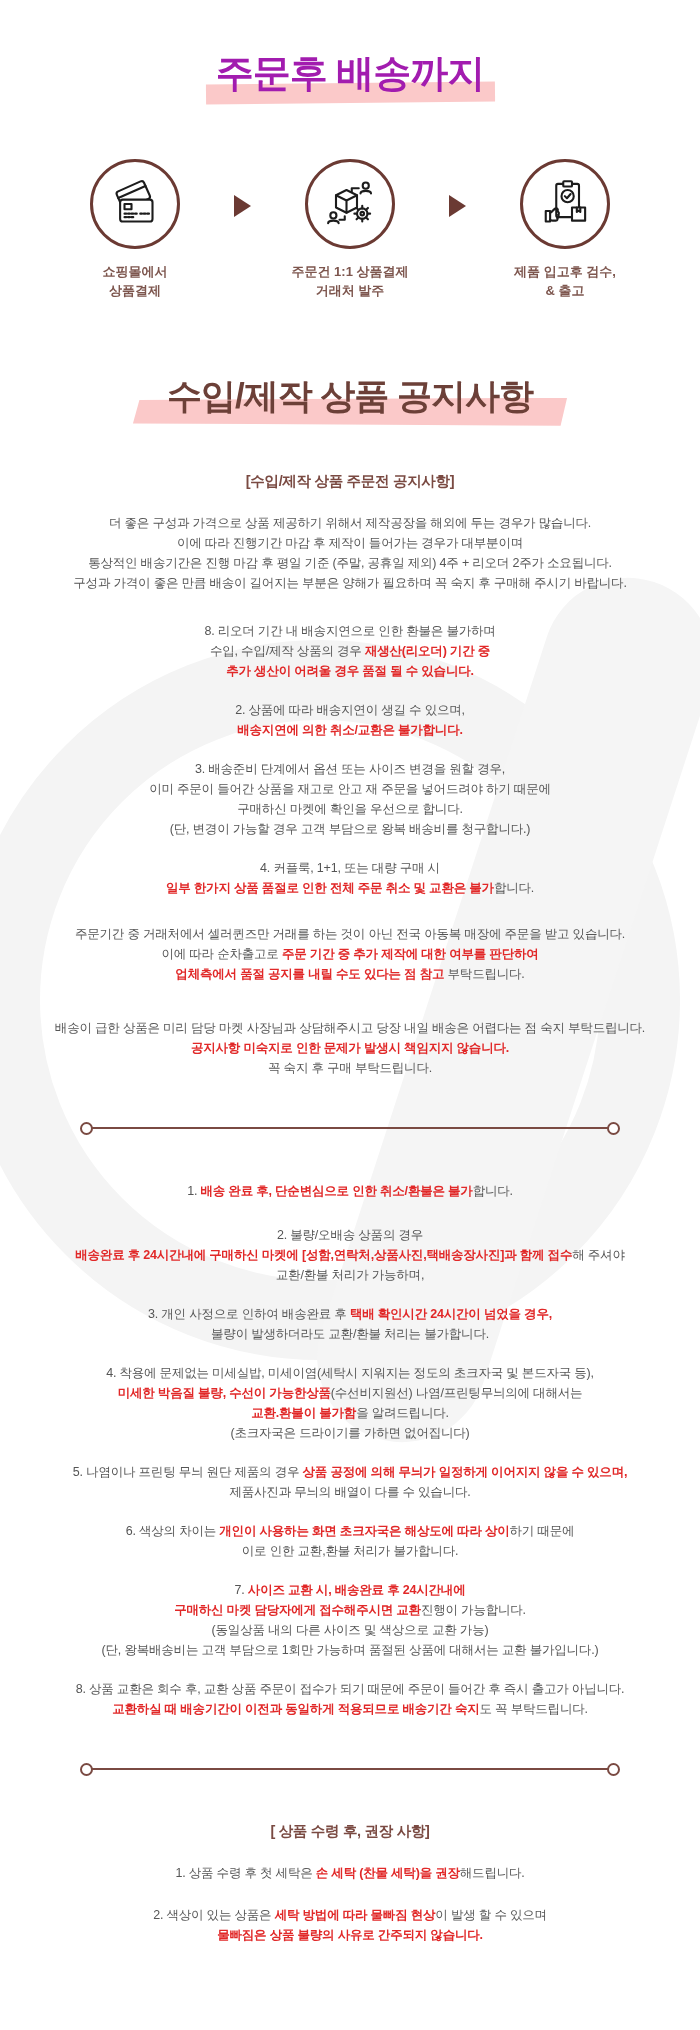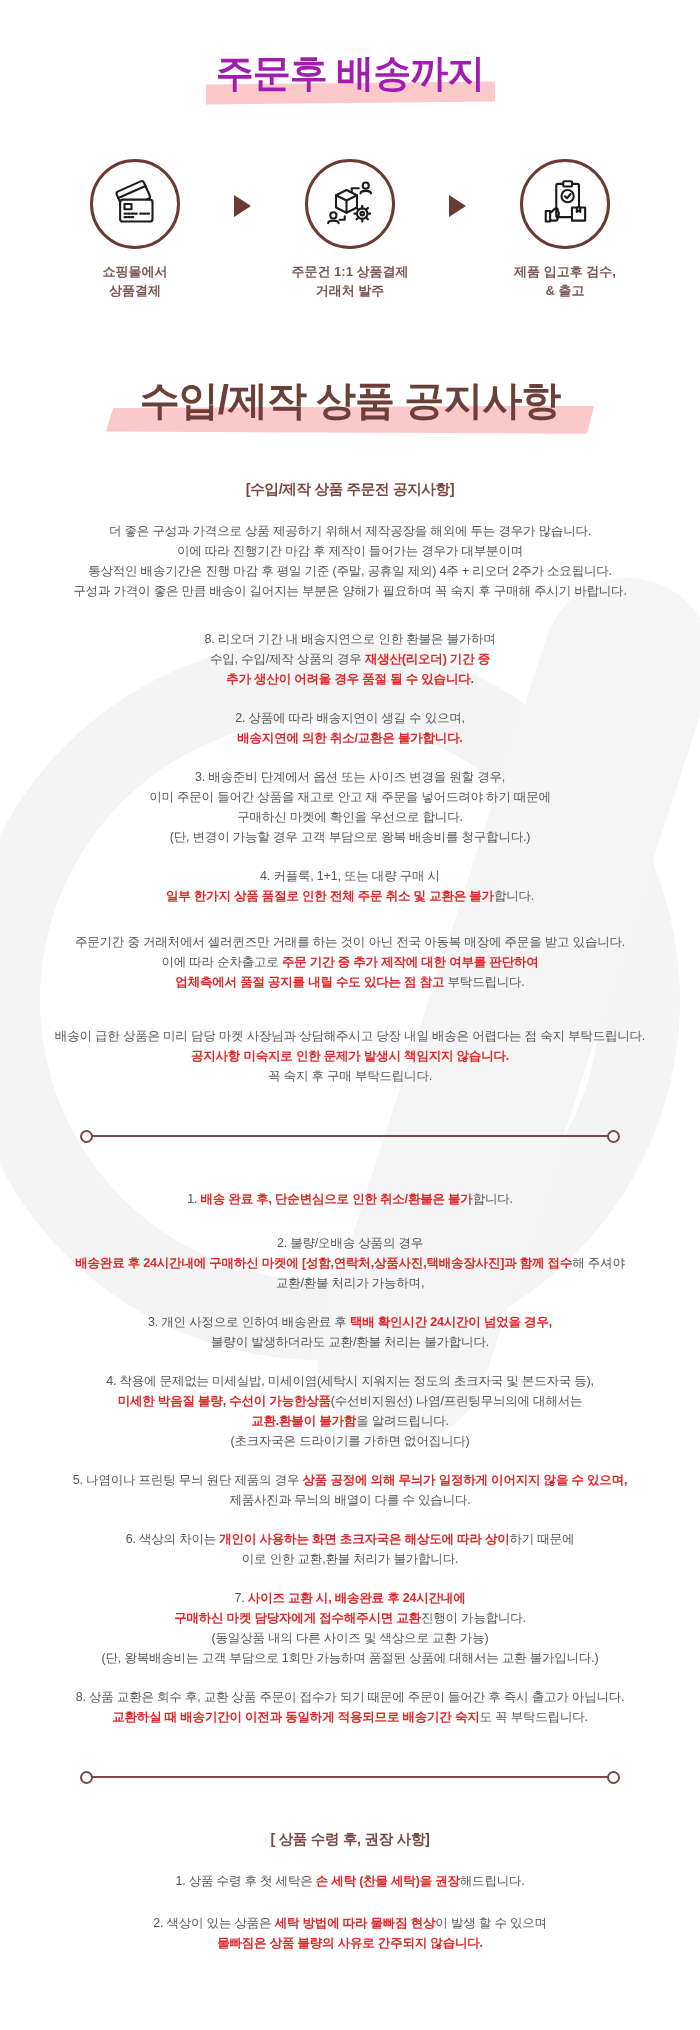--- a/index.html
+++ b/index.html
@@ -52,21 +52,21 @@
   }
   .arrow{
     margin-top:36px; width:0; height:0;
     border-top:11px solid transparent; border-bottom:11px solid transparent;
     border-left:17px solid #6b3a33;
   }
 
   
   .notice-title{
     display:inline-block; position:relative;
-    font-size:40px; font-weight:900; letter-spacing:-1px;
+    font-size:35px; font-weight:900; letter-spacing:-1px;
     color:#6c4038; margin:0 0 44px 0;
   }
   .notice-title .hl{position:relative; z-index:1;}
   .notice-title::before{
     content:""; position:absolute; z-index:0;
     left:-34px; right:-34px; bottom:-6px; height:28px;
     background:#fbc9c9;
     clip-path:polygon(1.5% 8%, 100% 0%, 98.5% 100%, 0% 92%);
   }
 

